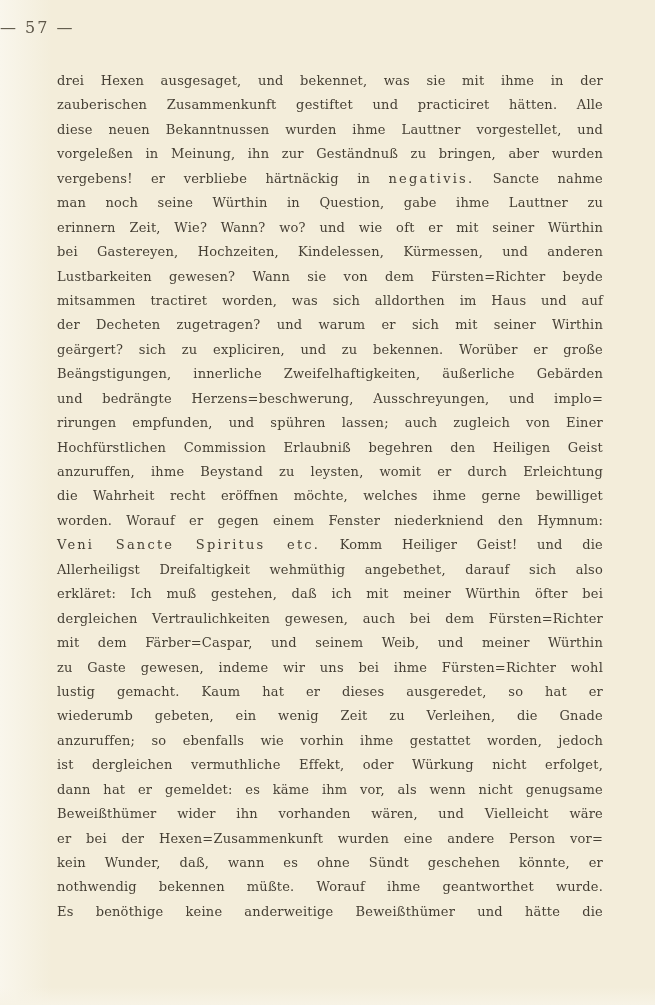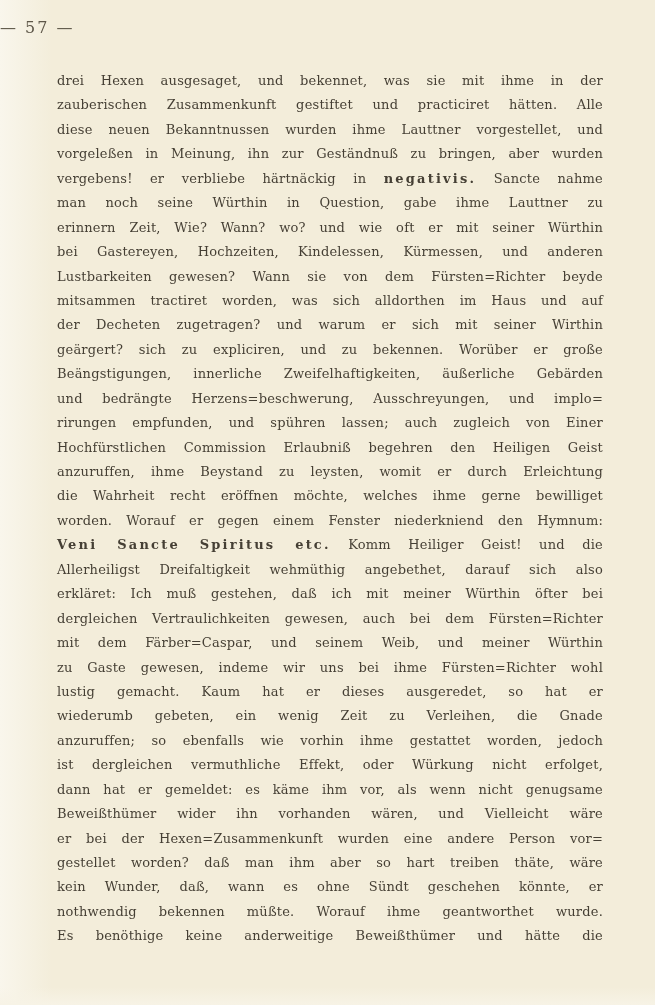--- a/index.html
+++ b/index.html
@@ -62,21 +62,21 @@
   }
   
   .fraktur {
     font-family: "DejaVu Serif", serif;
     font-weight: 500;
   }
   
   .antiqua {
     font-family: "DejaVu Serif", serif;
     letter-spacing: 2.2px;
-    font-weight: 700;
+    font-weight: 400;
   }
 </style>
 </head>
 <body>
 
 <div class="page">
   <div class="edge-light"></div>
   <div class="edge-bottom"></div>
   <div class="page-number">— 57 —</div>
   <div class="text-block" id="text-block">
@@ -105,18 +105,17 @@
       <div class="line"><span class="fraktur">dergleichen Vertraulichkeiten gewesen, auch bei dem Fürsten=Richter</span></div>
       <div class="line"><span class="fraktur">mit dem Färber=Caspar, und seinem Weib, und meiner Würthin</span></div>
       <div class="line"><span class="fraktur">zu Gaste gewesen, indeme wir uns bei ihme Fürsten=Richter wohl</span></div>
       <div class="line"><span class="fraktur">lustig gemacht. Kaum hat er dieses ausgeredet, so hat er</span></div>
       <div class="line"><span class="fraktur">wiederumb gebeten, ein wenig Zeit zu Verleihen, die Gnade</span></div>
       <div class="line"><span class="fraktur">anzuruffen; so ebenfalls wie vorhin ihme gestattet worden, jedoch</span></div>
       <div class="line"><span class="fraktur">ist dergleichen vermuthliche Effekt, oder Würkung nicht erfolget,</span></div>
       <div class="line"><span class="fraktur">dann hat er gemeldet: es käme ihm vor, als wenn nicht genugsame</span></div>
       <div class="line"><span class="fraktur">Beweißthümer wider ihn vorhanden wären, und Vielleicht wäre</span></div>
       <div class="line"><span class="fraktur">er bei der Hexen=Zusammenkunft wurden eine andere Person vor=</span></div>
-      <div class="line"><span class="fraktur">gestellet worden? daß man ihm aber so hart treiben thäte, wäre</span></div>
       <div class="line"><span class="fraktur">kein Wunder, daß, wann es ohne Sündt geschehen könnte, er</span></div>
       <div class="line"><span class="fraktur">nothwendig bekennen müßte. Worauf ihme geantworthet wurde.</span></div>
       <div class="line"><span class="fraktur">Es benöthige keine anderweitige Beweißthümer und hätte die</span></div>
     </div>
 </div>
 
 </body></html>

